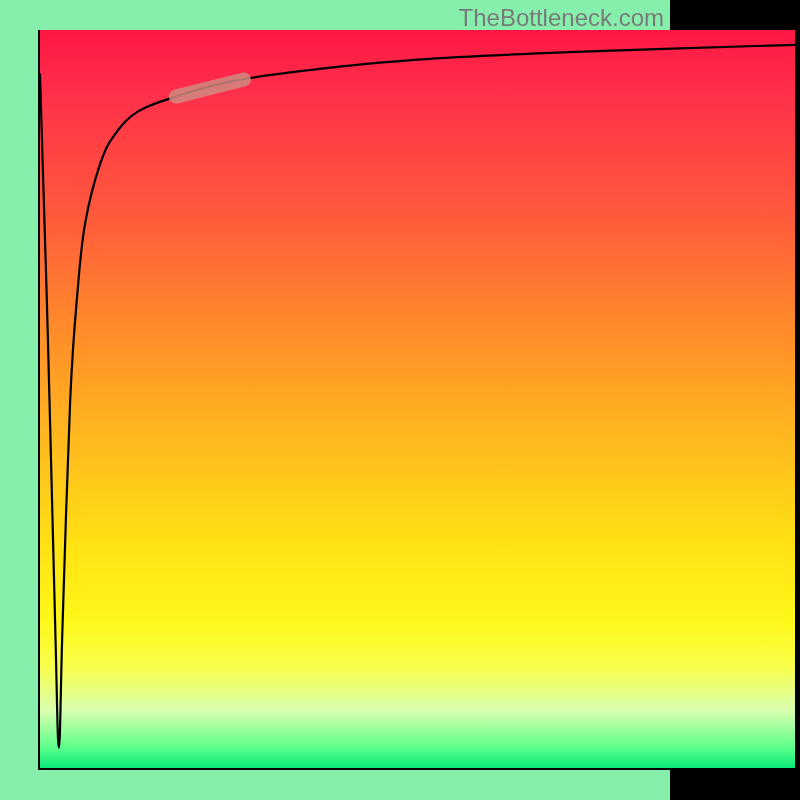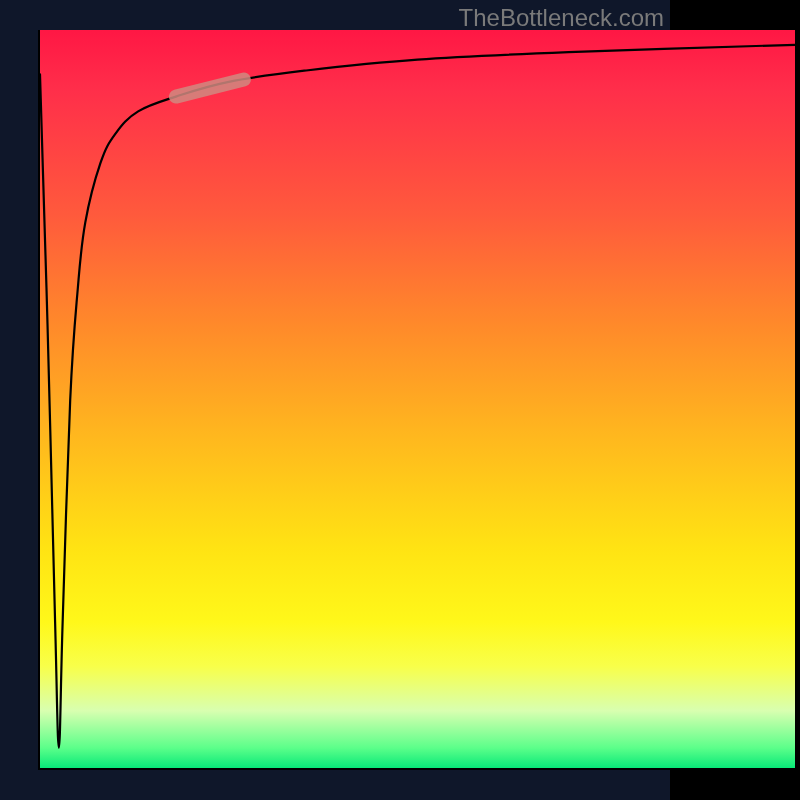--- a/index.html
+++ b/index.html
@@ -8,21 +8,21 @@
     width: 800px;
     height: 800px;
     background: #000;
     overflow: hidden;
     font-family: Arial, Helvetica, sans-serif;
   }
   .frame {
     position: relative;
     width: 670px;
     height: 800px;
-    background: #0f172a;
+    background: #86efac;
   }
   .plot-area {
     position: absolute;
     left: 40px;
     top: 30px;
     width: 755px;
     height: 740px;
     background: linear-gradient(
       to bottom,
       #ff1744 0%,

